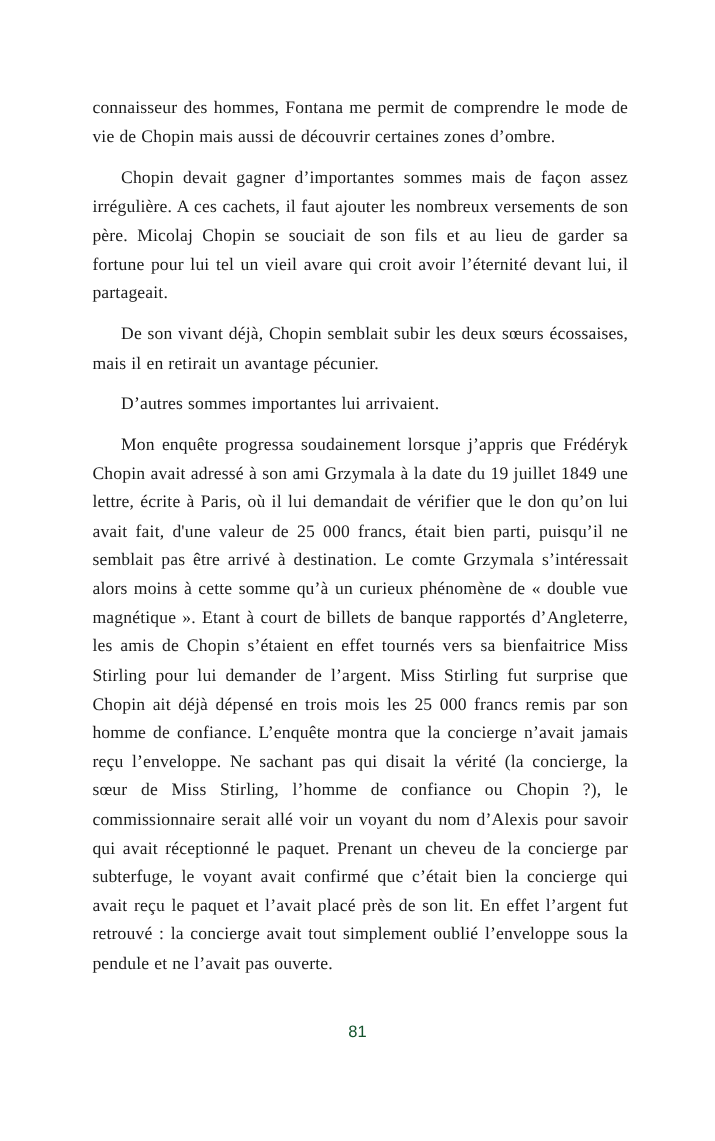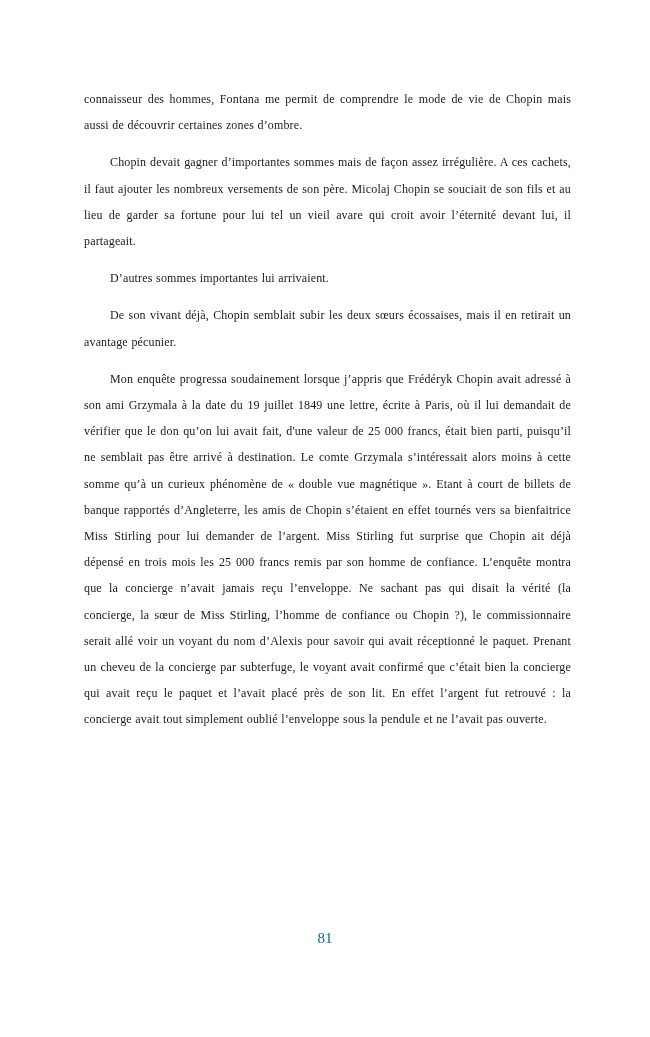--- a/index.html
+++ b/index.html
@@ -24,21 +24,21 @@
     background: #ffffff;
   }
   .text-block {
     position: absolute;
     left: 84px;
     top: 86px;
     width: 487px;
   }
   p.para {
     margin: 0 0 0 0;
-    font-size: 12px;
+    font-size: 16px;
     line-height: 26.2px;
     text-align: justify;
     text-justify: inter-word;
     letter-spacing: 0.15px;
     word-spacing: 0.4px;
     hyphens: none;
   }
   p.para + p.para {
     text-indent: 26px;
     margin-top: 11px;
@@ -46,29 +46,29 @@
   p.para.first {
     text-indent: 0;
   }
   .folio {
     position: absolute;
     left: 0;
     top: 930px;
     width: 650px;
     text-align: center;
     font-size: 15px;
-    font-family: Liberation Serif, serif;
-    color: #0369a1;
+    font-family: Liberation Sans, sans-serif;
+    color: #14532d;
   }
 </style>
 </head>
 <body>
 
 <div class="page">
   <div class="text-block">
     <p class="para first">connaisseur des hommes, Fontana me permit de comprendre le mode de vie de Chopin mais aussi de découvrir certaines zones d’ombre.</p>
     <p class="para">Chopin devait gagner d’importantes sommes mais de façon assez irrégulière. A ces cachets, il faut ajouter les nombreux versements de son père. Micolaj Chopin se souciait de son fils et au lieu de garder sa fortune pour lui tel un vieil avare qui croit avoir l’éternité devant lui, il partageait.</p>
+    <p class="para">De son vivant déjà, Chopin semblait subir les deux sœurs écossaises, mais il en retirait un avantage pécunier.</p>
     <p class="para">D’autres sommes importantes lui arrivaient.</p>
-    <p class="para">De son vivant déjà, Chopin semblait subir les deux sœurs écossaises, mais il en retirait un avantage pécunier.</p>
     <p class="para">Mon enquête progressa soudainement lorsque j’appris que Frédéryk Chopin avait adressé à son ami Grzymala à la date du 19 juillet 1849 une lettre, écrite à Paris, où il lui demandait de vérifier que le don qu’on lui avait fait, d'une valeur de 25 000 francs, était bien parti, puisqu’il ne semblait pas être arrivé à destination. Le comte Grzymala s’intéressait alors moins à cette somme qu’à un curieux phénomène de « double vue magnétique ». Etant à court de billets de banque rapportés d’Angleterre, les amis de Chopin s’étaient en effet tournés vers sa bienfaitrice Miss Stirling pour lui demander de l’argent. Miss Stirling fut surprise que Chopin ait déjà dépensé en trois mois les 25 000 francs remis par son homme de confiance. L’enquête montra que la concierge n’avait jamais reçu l’enveloppe. Ne sachant pas qui disait la vérité (la concierge, la sœur de Miss Stirling, l’homme de confiance ou Chopin ?), le commissionnaire serait allé voir un voyant du nom d’Alexis pour savoir qui avait réceptionné le paquet. Prenant un cheveu de la concierge par subterfuge, le voyant avait confirmé que c’était bien la concierge qui avait reçu le paquet et l’avait placé près de son lit. En effet l’argent fut retrouvé : la concierge avait tout simplement oublié l’enveloppe sous la pendule et ne l’avait pas ouverte.</p>
   </div>
   <div class="folio">81</div>
 </div>
 
 </body></html>

